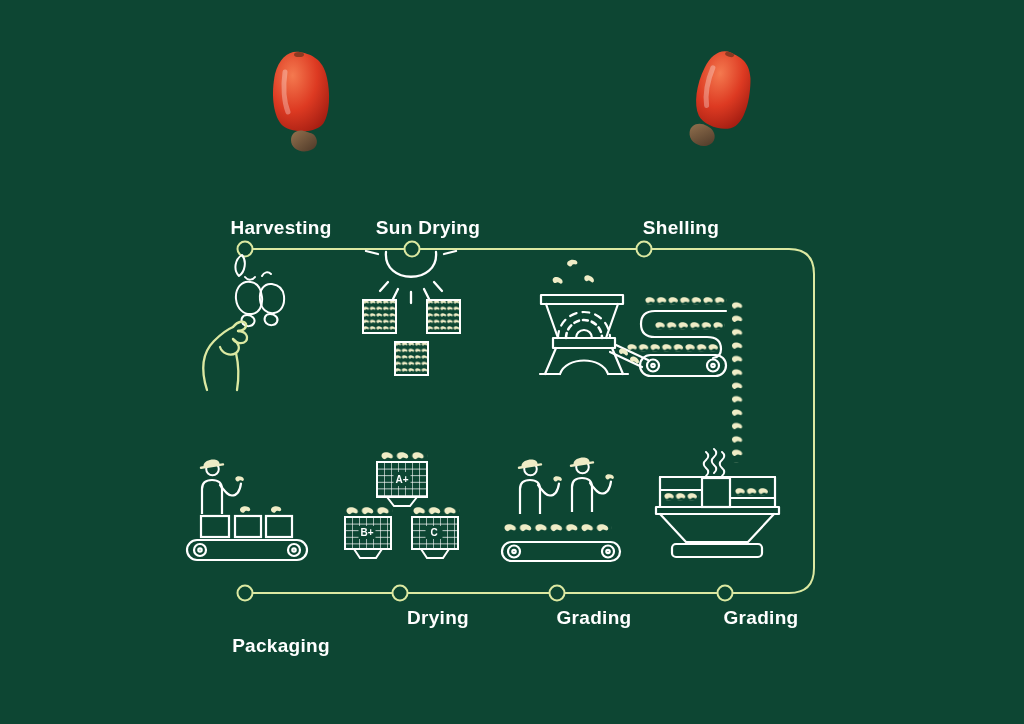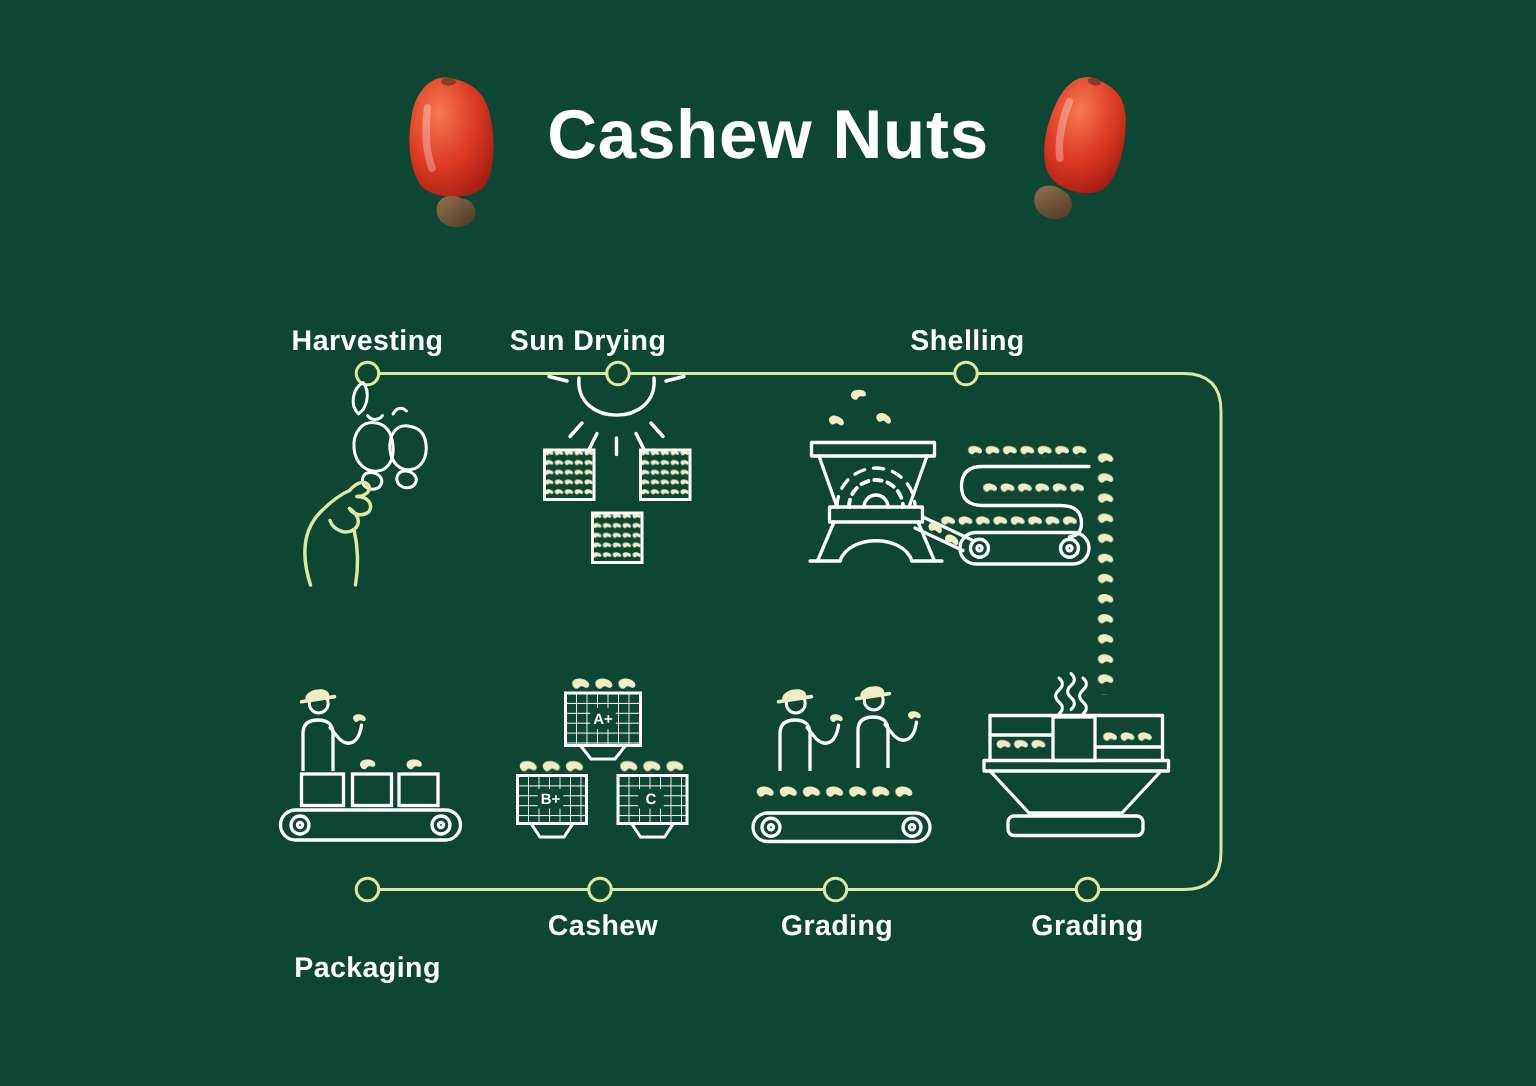--- a/index.html
+++ b/index.html
@@ -19,21 +19,21 @@
     position:absolute;left:512px;top:89px;transform:translate(-50%,-50%);
     color:var(--white);font-size:46px;font-weight:700;letter-spacing:.5px;white-space:nowrap;
   }
   .title-script{
     position:absolute;left:510px;top:135px;transform:translate(-50%,-50%);
     color:var(--script);font-family:"DejaVu Serif",serif;font-style:italic;
     font-size:44px;font-weight:500;white-space:nowrap;
   }
   .slabel{
     position:absolute;transform:translate(-50%,-50%);
-    color:var(--white);font-size:19px;font-weight:700;letter-spacing:.3px;white-space:nowrap;
+    color:var(--white);font-size:19px;font-weight:700;letter-spacing:.3px;white-space:nowrap;margin-left:36px;
   }
 </style>
 </head>
 <body>
 
 <div class="canvas">
 
   <svg class="scene" viewBox="0 0 1024 724">
     <defs>
       <g id="beanG">
@@ -262,22 +262,21 @@
         <circle cx="200" cy="550" r="6"></circle>
         <circle cx="200" cy="550" r="1.7"></circle>
         <circle cx="294" cy="550" r="6"></circle>
         <circle cx="294" cy="550" r="1.7"></circle>
       </g>
       <use href="#beanG" transform="translate(239,507) rotate(-10) scale(0.9)"></use>
       <use href="#beanG" transform="translate(270,507) rotate(-10) scale(0.9)"></use>
     </g>
   </svg>
 
-  <div class="title-main">Cashew Nuts</div>
 
   <div class="slabel" style="left:245px;top:228px">Harvesting</div>
   <div class="slabel" style="left:392px;top:228px">Sun Drying</div>
   <div class="slabel" style="left:645px;top:228px">Shelling</div>
   <div class="slabel" style="left:245px;top:646px">Packaging</div>
-  <div class="slabel" style="left:402px;top:618px">Cashew</div>
+  <div class="slabel" style="left:402px;top:618px">Drying</div>
   <div class="slabel" style="left:558px;top:618px">Grading</div>
   <div class="slabel" style="left:725px;top:618px">Grading</div>
 </div>
 
 </body></html>

